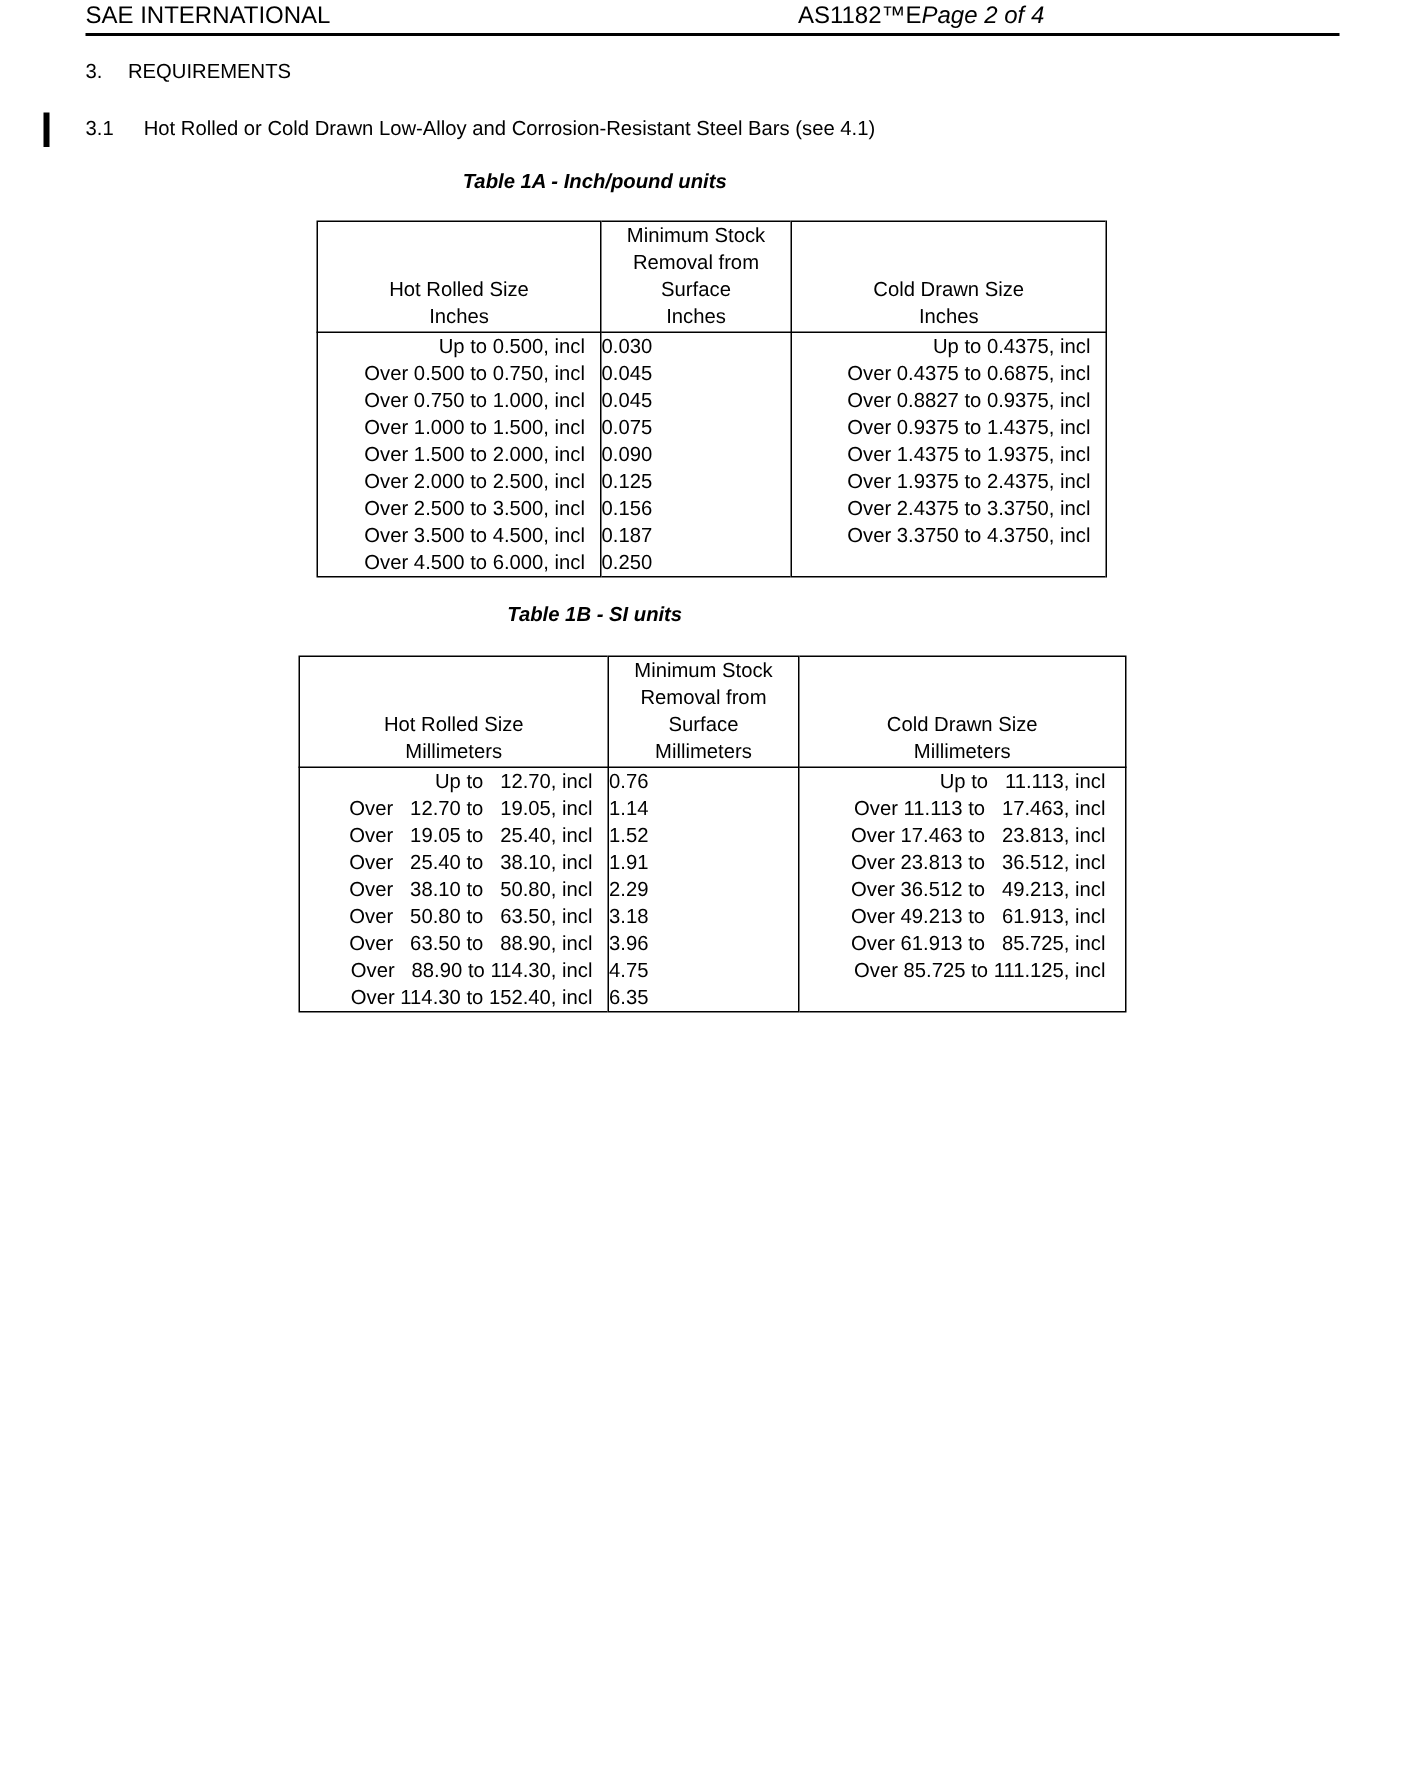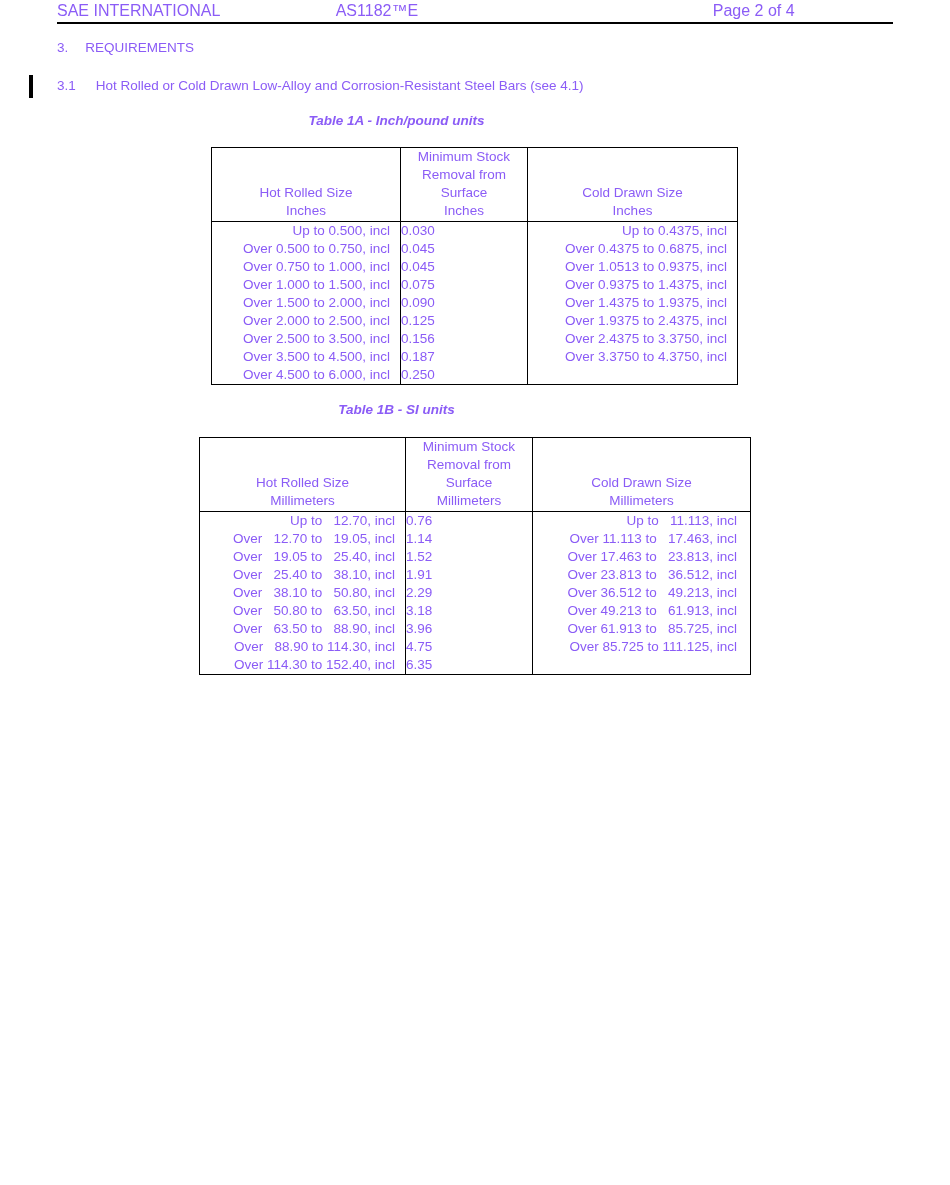--- a/index.html
+++ b/index.html
@@ -2,40 +2,40 @@
 <html><head>
 <meta charset="utf-8">
 <style>
   * { box-sizing: border-box; }
   html, body { margin: 0; padding: 0; background: #fff; }
   .page {
     position: relative;
     width: 950px;
     height: 1185px;
     background: #ffffff;
-    color: #8b5cf6;
+    color: #000000;
     font-family: "Liberation Sans", sans-serif;
     overflow: hidden;
   }
 
   
   .doc-header {
     position: absolute;
     top: 2px; left: 57px; right: 57px;
     display: flex;
     justify-content: space-between;
     align-items: flex-end;
     font-size: 16px;
     padding-bottom: 2px;
     border-bottom: 2px solid #000;
   }
   .doc-header .hc { flex: 1; }
   .doc-header .hc.left   { text-align: left; }
-  .doc-header .hc.center { text-align: left; }
-  .doc-header .hc.right  { text-align: center; }
+  .doc-header .hc.center { text-align: right; }
+  .doc-header .hc.right  { text-align: left; font-style: italic; }
 
   
   .section-heading {
     position: absolute;
     top: 40px; left: 57px;
     font-size: 13.5px;
   }
   .section-heading .num { margin-right: 17px; }
 
   
@@ -156,21 +156,21 @@
           <td class="col2">Up to 0.4375, incl</td>
         </tr>
         <tr>
           <td class="col0">Over 0.500 to 0.750, incl</td>
           <td class="col1">0.045</td>
           <td class="col2">Over 0.4375 to 0.6875, incl</td>
         </tr>
         <tr>
           <td class="col0">Over 0.750 to 1.000, incl</td>
           <td class="col1">0.045</td>
-          <td class="col2">Over 1.0513 to 0.9375, incl</td>
+          <td class="col2">Over 0.8827 to 0.9375, incl</td>
         </tr>
         <tr>
           <td class="col0">Over 1.000 to 1.500, incl</td>
           <td class="col1">0.075</td>
           <td class="col2">Over 0.9375 to 1.4375, incl</td>
         </tr>
         <tr>
           <td class="col0">Over 1.500 to 2.000, incl</td>
           <td class="col1">0.090</td>
           <td class="col2">Over 1.4375 to 1.9375, incl</td>

